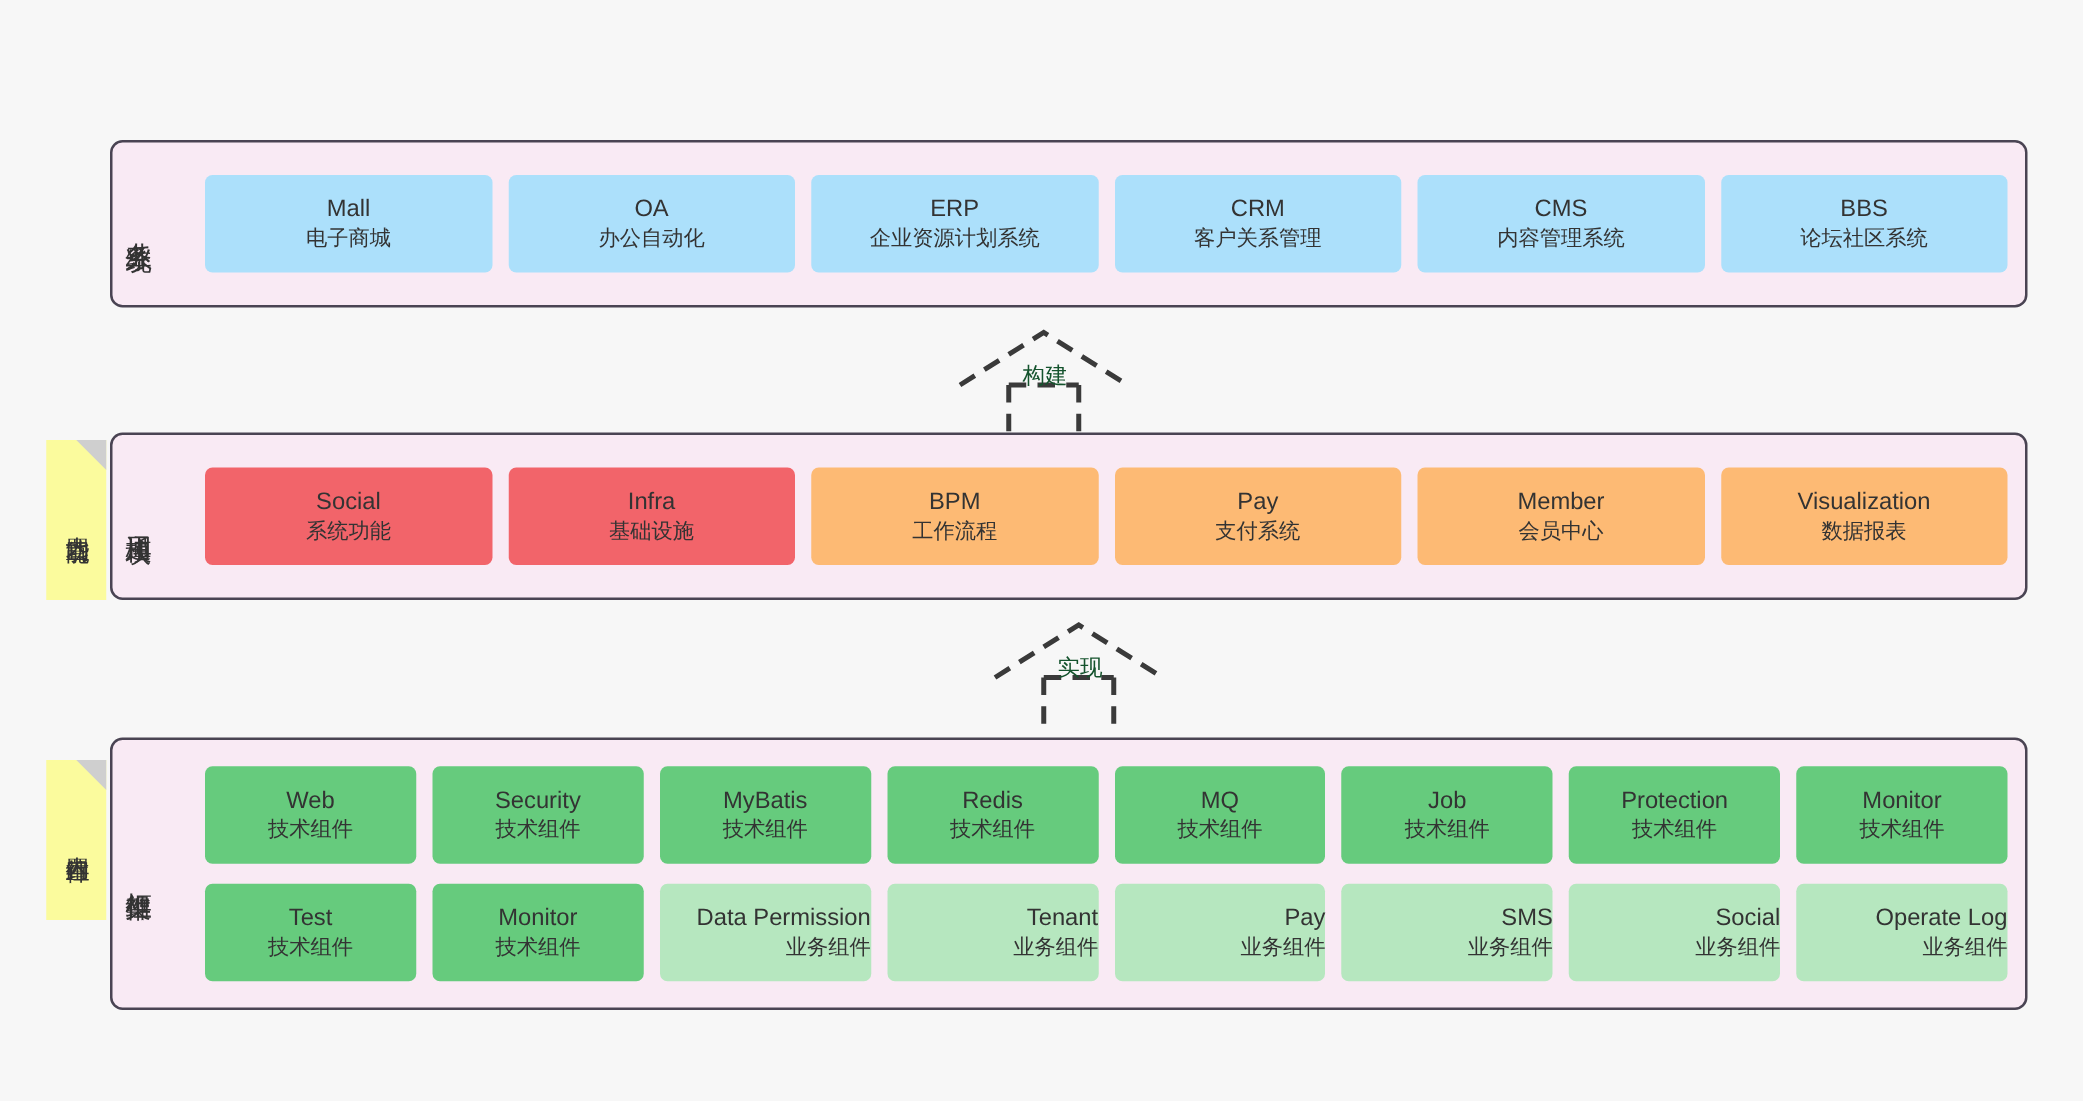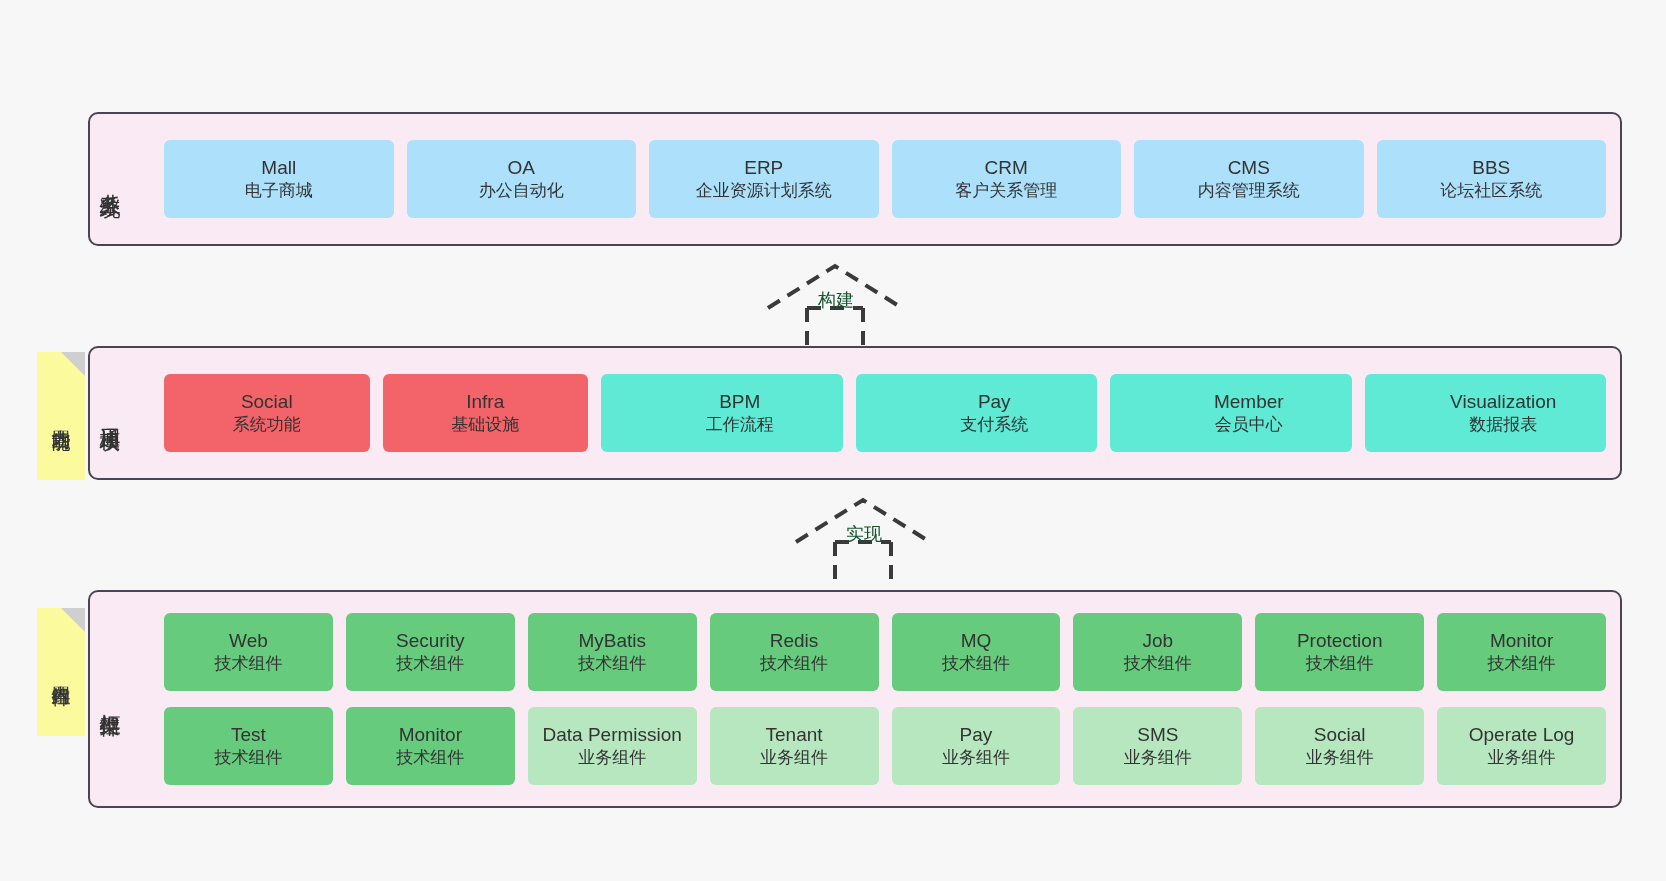--- a/index.html
+++ b/index.html
@@ -88,28 +88,28 @@
     flex: 1 1 0;
     height: 78px;
     background: #ace0fb;
   }
 
   .mod-card {
     flex: 1 1 0;
     height: 78px;
   }
   .mod-card.strong { background: #f2646a; }
-  .mod-card.soft   { background: #5eead4; padding-left: 36px; }
+  .mod-card.soft   { background: #fdba74; }
 
   .comp-card {
     flex: 1 1 0;
     height: 78px;
   }
   .comp-card.tech { background: #66cb7d; }
-  .comp-card.biz  { background: #b6e7bf; }
+  .comp-card.biz  { background: #b6e7bf; align-items: flex-end; }
 
   
   .sticky {
     position: absolute;
     width: 48px;
     background: #fbfb9d;
     display: flex;
     align-items: center;
     justify-content: center;
     font-size: 19px;

